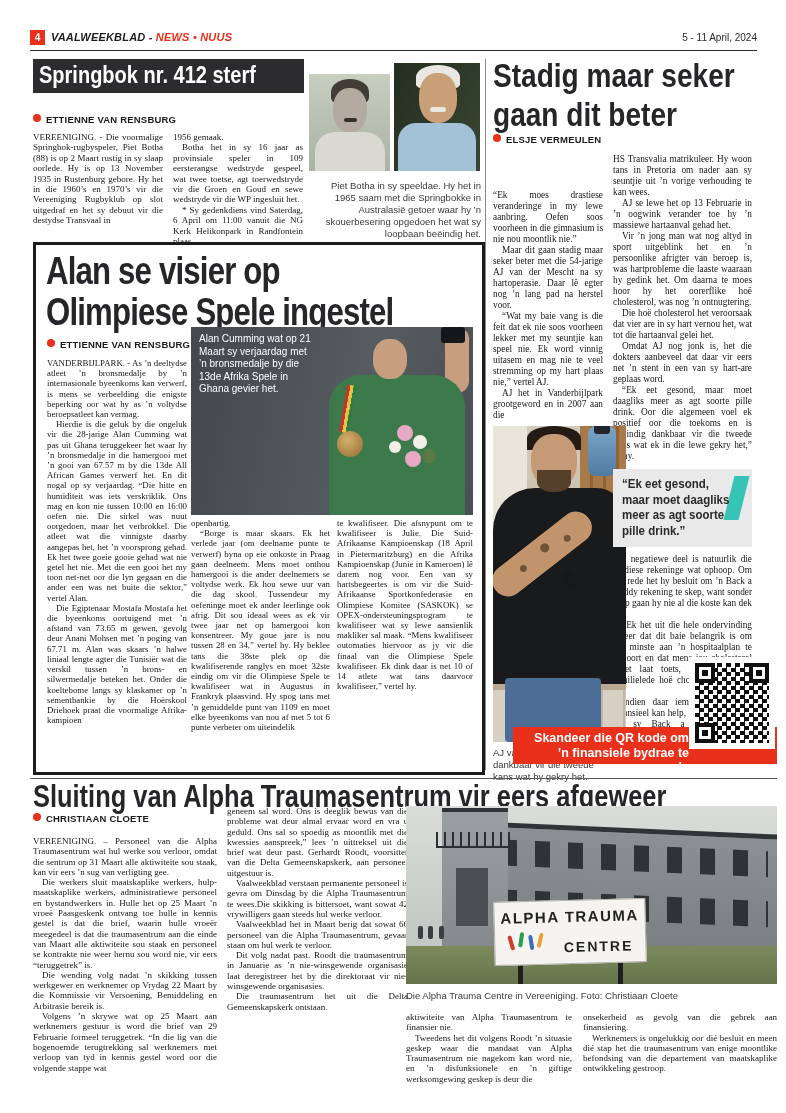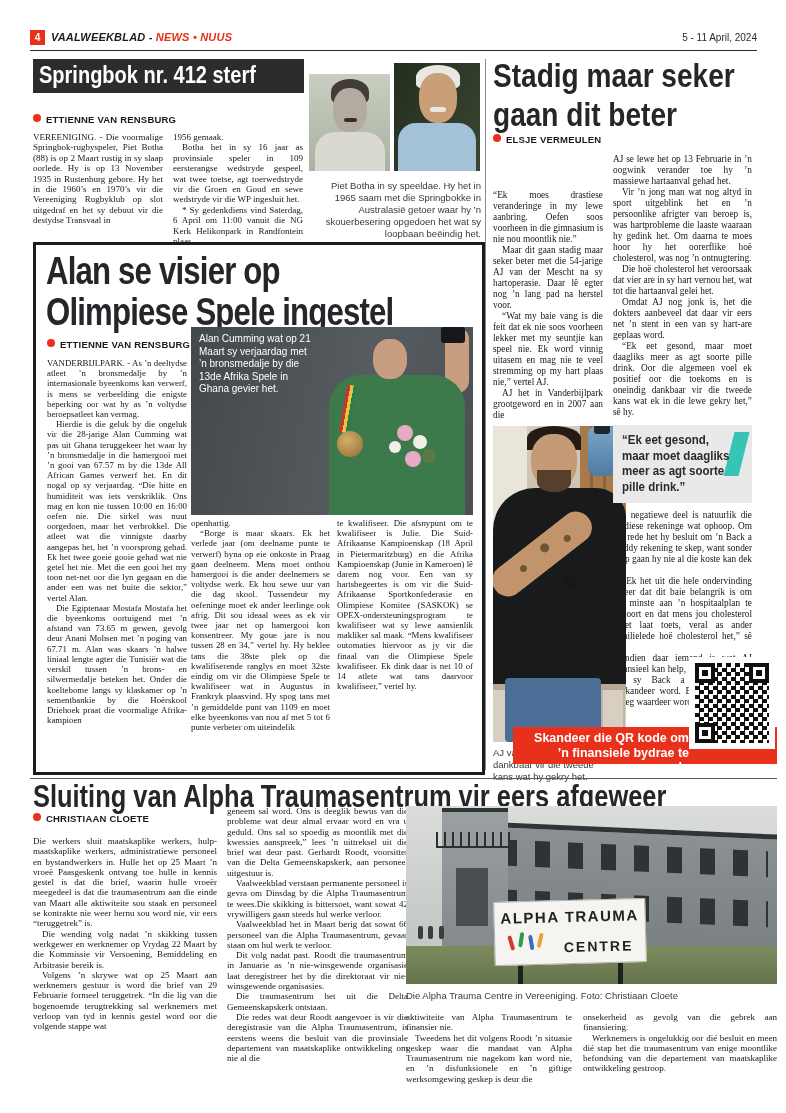--- a/index.html
+++ b/index.html
@@ -225,20 +225,21 @@
           <div class="watch"></div>
           <div class="hair"></div>
           <div class="face"></div>
           <div class="beard"></div>
           <div class="bottle"></div>
           <div class="lid"></div>
         </div>
         <div class="cap">AJ van der Mescht (35) is dankbaar vir die tweede kans wat hy gekry het.</div>
       </div>
       <div class="a2-c2">
+        <p>HS Transvalia matrikuleer. Hy woon tans in Pretoria om nader aan sy seuntjie uit ’n vorige verhouding te kan wees.</p>
         <p>AJ se lewe het op 13 Februarie in ’n oogwink verander toe hy ’n massiewe hartaanval gehad het.</p>
         <p>Vir ’n jong man wat nog altyd in sport uitgeblink het en ’n persoonlike afrigter van beroep is, was hartprobleme die laaste waaraan hy gedink het. Om daarna te moes hoor hy het oorerflike hoë cholesterol, was nog ’n ontnugtering.</p>
         <p>Die hoë cholesterol het veroorsaak dat vier are in sy hart vernou het, wat tot die hartaanval gelei het.</p>
         <p>Omdat AJ nog jonk is, het die dokters aanbeveel dat daar vir eers net ’n stent in een van sy hart-are geplaas word.</p>
         <p>“Ek eet gesond, maar moet daagliks meer as agt soorte pille drink. Oor die algemeen voel ek positief oor die toekoms en is oneindig dankbaar vir die tweede kans wat ek in die lewe gekry het,” sê hy.</p>
         <div class="pq">
           <div class="mark"></div>
           <span class="txt">“Ek eet gesond, maar moet daagliks meer as agt soorte pille drink.”</span>
         </div>
         <p>Die negatiewe deel is natuurlik die mediese rekeninge wat ophoop. Om die rede het hy besluit om ’n Back a Buddy rekening te skep, want sonder hulp gaan hy nie al die koste kan dek nie.</p>
@@ -298,31 +299,31 @@
 
   <div class="hrule" style="left:30px; top:778px; width:747px;"></div>
 
   <div class="a4">
     <div class="hl a4-hl"><span class="cx" style="transform:scaleX(.82)">Sluiting van Alpha Traumasentrum vir eers afgeweer</span></div>
     <div class="byline a4-by">
       <span class="dot"></span>
       <span>CHRISTIAAN CLOETE</span>
     </div>
     <div class="a4-c1 bt">
+      <p>VEREENIGING. – Personeel van die Alpha Traumasentrum wat hul werke sou verloor, omdat die sentrum op 31 Maart alle aktiwiteite sou staak, kan vir eers ’n sug van verligting gee.</p>
       <p>Die werkers sluit maatskaplike werkers, hulp-maatskaplike werkers, administratiewe personeel en bystandwerkers in. Hulle het op 25 Maart ’n vroeë Paasgeskenk ontvang toe hulle in kennis gestel is dat die brief, waarin hulle vroeër meegedeel is dat die traumasentrum aan die einde van Maart alle aktiwiteite sou staak en personeel se kontrakte nie weer hernu sou word nie, vir eers “teruggetrek” is.</p>
       <p>Die wending volg nadat ’n skikking tussen werkgewer en werknemer op Vrydag 22 Maart by die Kommissie vir Versoening, Bemiddeling en Arbitrasie bereik is.</p>
       <p>Volgens ’n skrywe wat op 25 Maart aan werknemers gestuur is word die brief van 29 Februarie formeel teruggetrek. “In die lig van die bogenoemde terugtrekking sal werknemers met verloop van tyd in kennis gestel word oor die volgende stappe wat</p>
     </div>
     <div class="a4-c2 bt">
       <p>geneem sal word. Ons is deeglik bewus van die probleme wat deur almal ervaar word en vra u geduld. Ons sal so spoedig as moontlik met die kwessies aanspreek,” lees ’n uittreksel uit die brief wat deur past. Gerhardt Roodt, voorsitter van die Delta Gemeenskapskerk, aan personeel uitgestuur is.</p>
       <p>Vaalweekblad verstaan permanente personeel is gevra om Dinsdag by die Alpha Traumasentrum te wees.Die skikking is bittersoet, want sowat 42 vrywilligers gaan steeds hul werke verloor.</p>
       <p>Vaalweekblad het in Maart berig dat sowat 66 personeel van die Alpha Traumasentrum, gevaar staan om hul werk te verloor.</p>
       <p>Dit volg nadat past. Roodt die traumasentrum in Januarie as ’n nie-winsgewende organisasie laat deregistreer het by die direktoraat vir nie-winsgewende organisasies.</p>
       <p>Die traumasentrum het uit die Delta Gemeenskapskerk ontstaan.</p>
-      <p>Die redes wat deur Roodt aangevoer is vir die deregistrasie van die Alpha Traumasentrum, is eerstens weens die besluit van die provinsiale departement van maatskaplike ontwikkeling om nie al die</p>
     </div>
 
     <div class="bldg">
       <div class="main">
         <div class="wr wr1"></div>
         <div class="wr wr2"></div>
       </div>
       <div class="tower"></div>
       <div class="rail"></div>
       <div class="door"></div>

